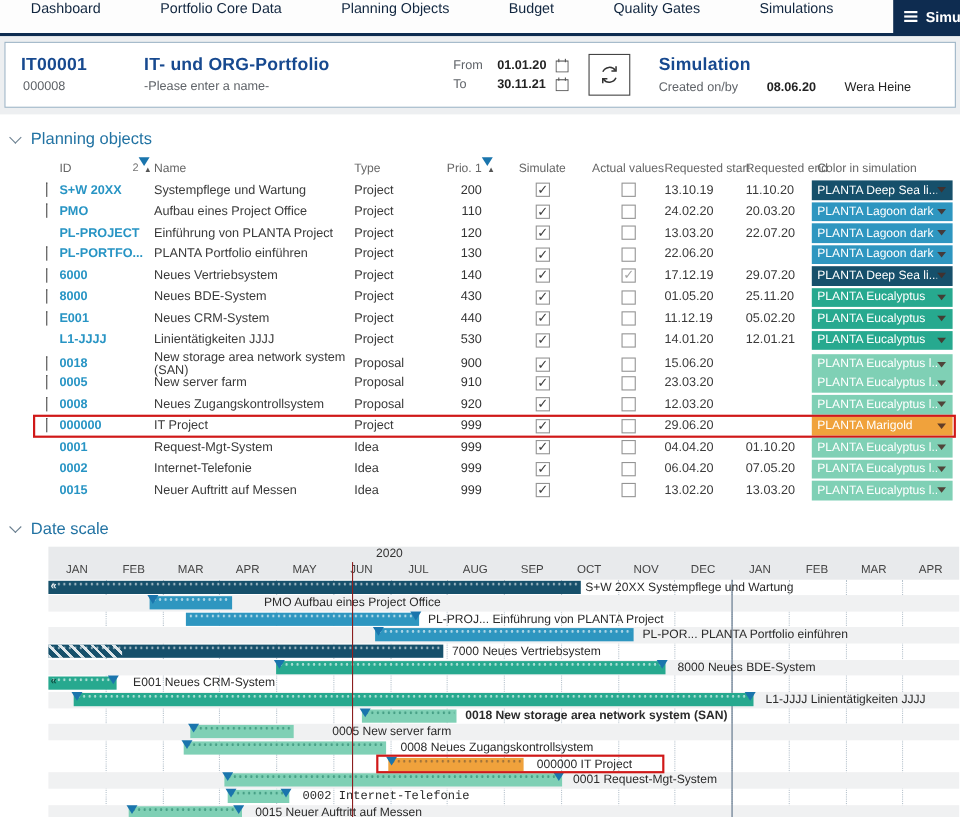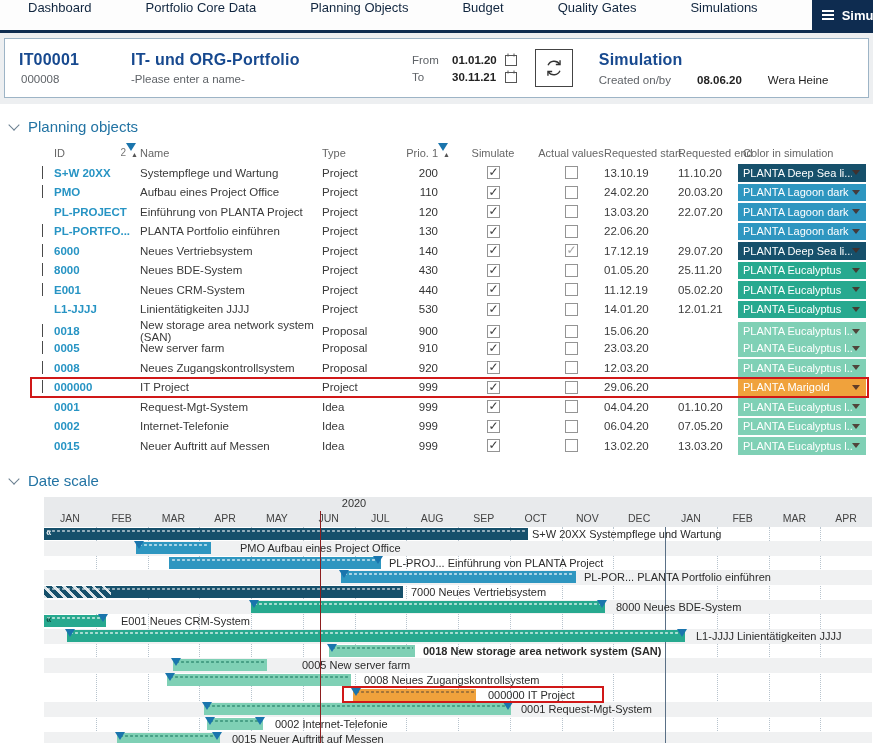--- a/index.html
+++ b/index.html
@@ -615,21 +615,21 @@
         <div class="tri" style="left: 158px;"></div>
         <div class="tri" style="left: 459px;"></div>
         <span class="g-label" style="left: 477px;">0001 Request-Mgt-System</span>
       </div>
       <div class="g-row">
         <div class="bar" style="left: 163px; width: 56px; background: rgb(127, 208, 181);">
           <div class="dots" style="--dotc: rgba(26,120,95,.55);"></div>
         </div>
         <div class="tri" style="left: 161px;"></div>
         <div class="tri" style="left: 211px;"></div>
-        <span class="g-label" style="left: 231px;">0002 Internet-Telefonie</span>
+        <span class="g-label" style="left: 231px; font-family: Liberation Mono, monospace;">0002 Internet-Telefonie</span>
       </div>
       <div class="g-row shade">
         <div class="bar" style="left: 73px; width: 103px; background: rgb(127, 208, 181);">
           <div class="dots" style="--dotc: rgba(26,120,95,.55);"></div>
         </div>
         <div class="tri" style="left: 71px;"></div>
         <div class="tri" style="left: 168px;"></div>
         <span class="g-label" style="left: 188px;">0015 Neuer Auftritt auf Messen</span>
       </div>
       <div class="yearline" style="left: 621px; top: 0px; bottom: 0px;"></div>

